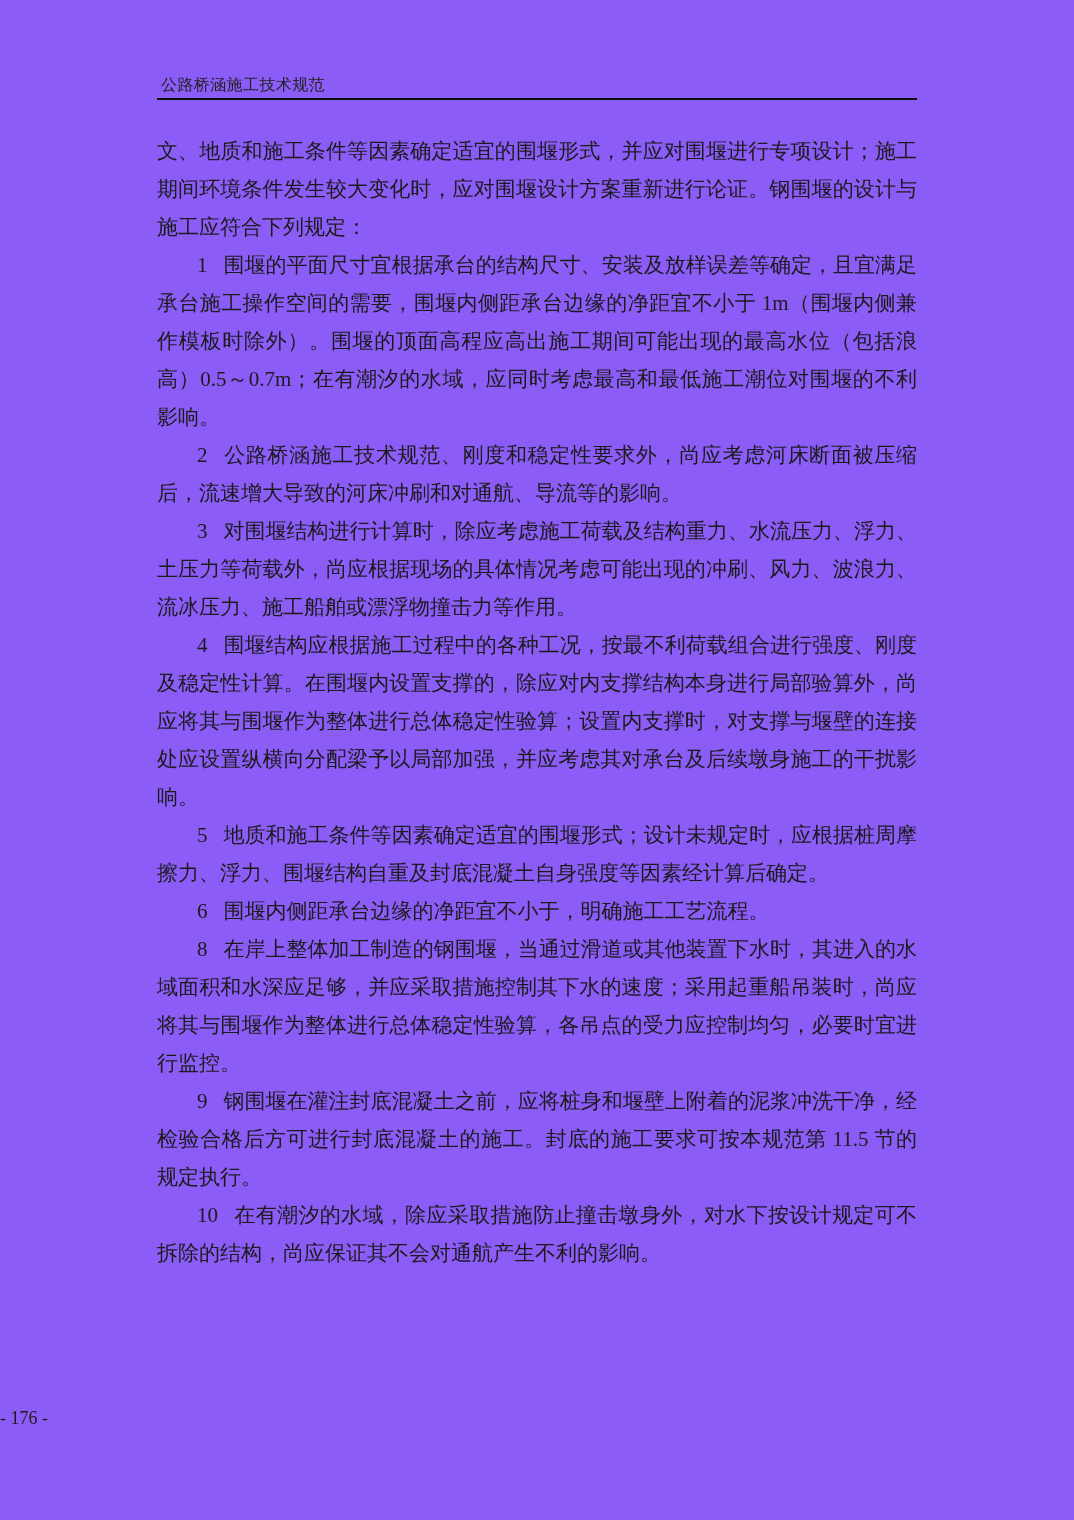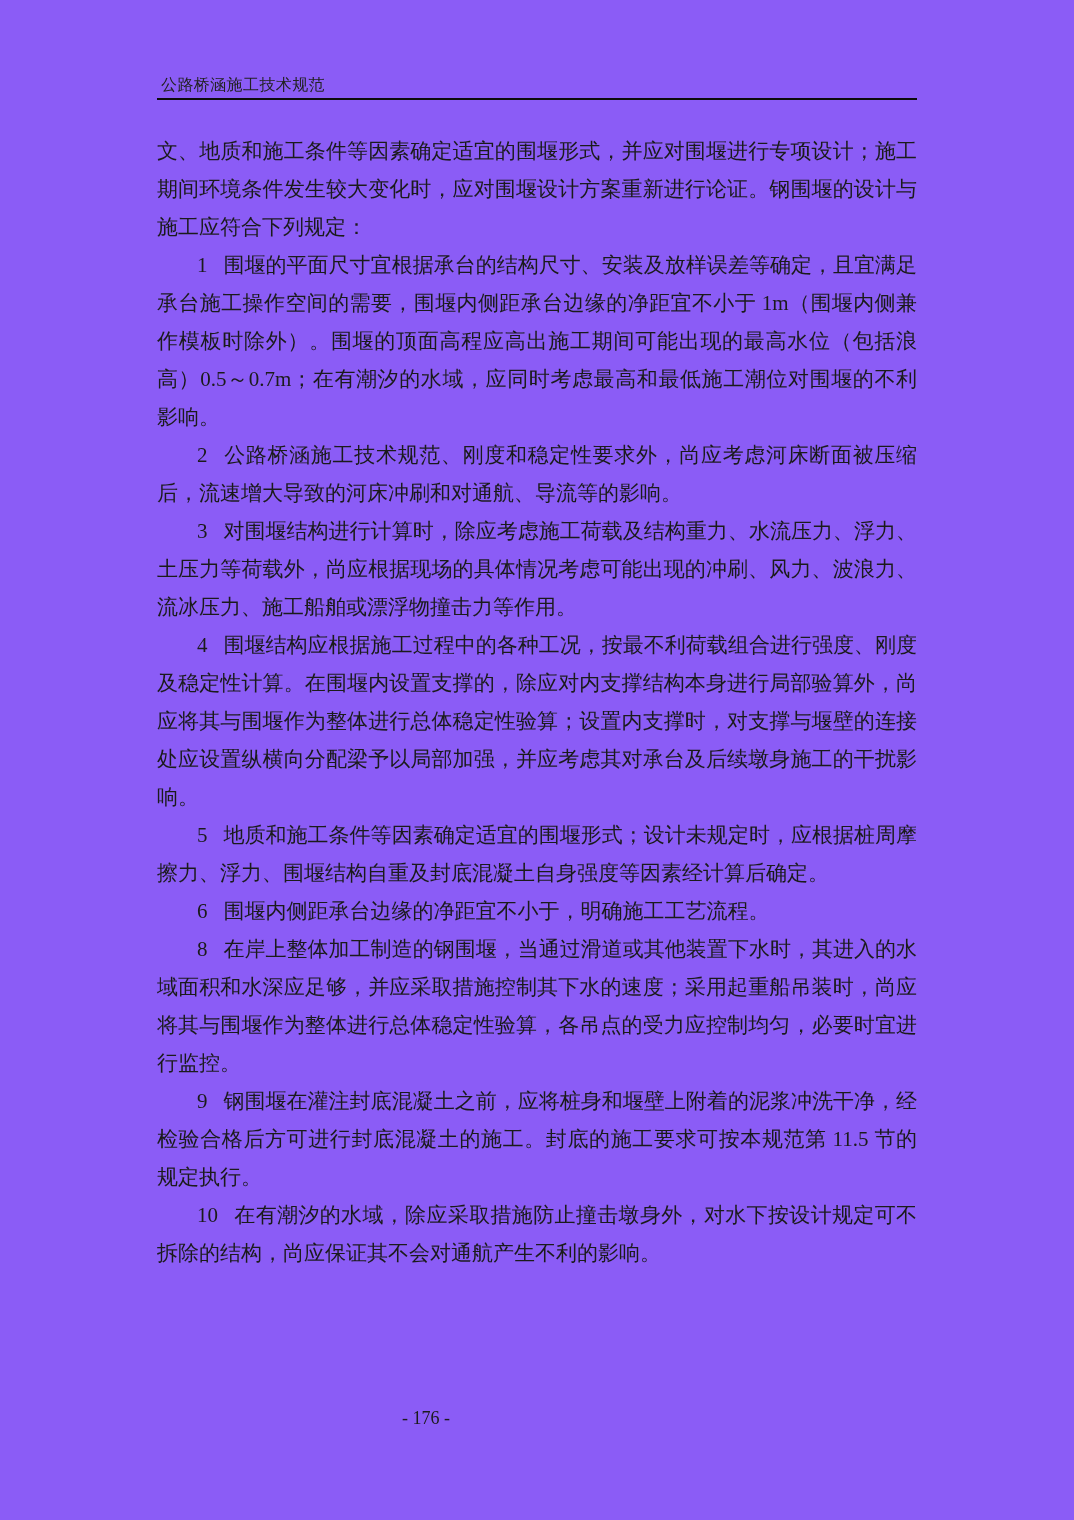--- a/index.html
+++ b/index.html
@@ -54,21 +54,20 @@
     text-indent: 40px;
   }
   .clause-num {
     margin-right: 16px;
   }
   .footer {
     position: absolute;
     left: 0;
     top: 1408px;
     width: 852px;
-    text-align: center;
     font-size: 18px;
     color: #1b1b1b;
   }
 </style>
 </head>
 <body>
 
 <div class="page">
 
   <div class="header-title">公路桥涵施工技术规范</div>

